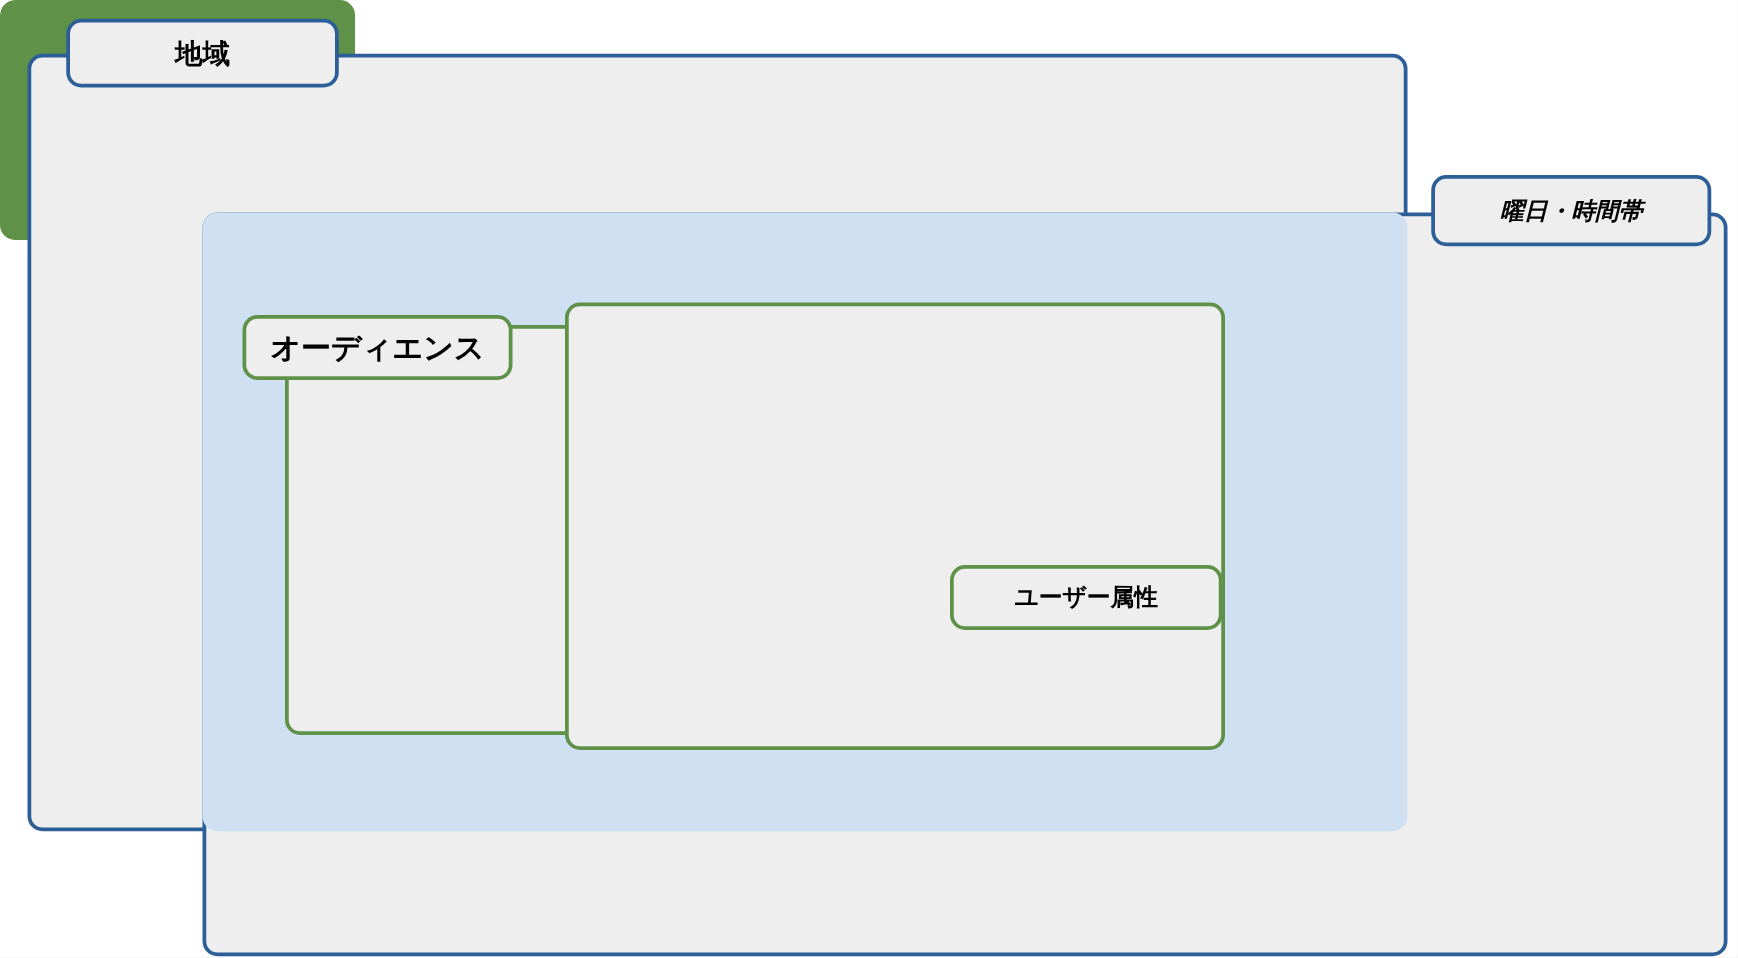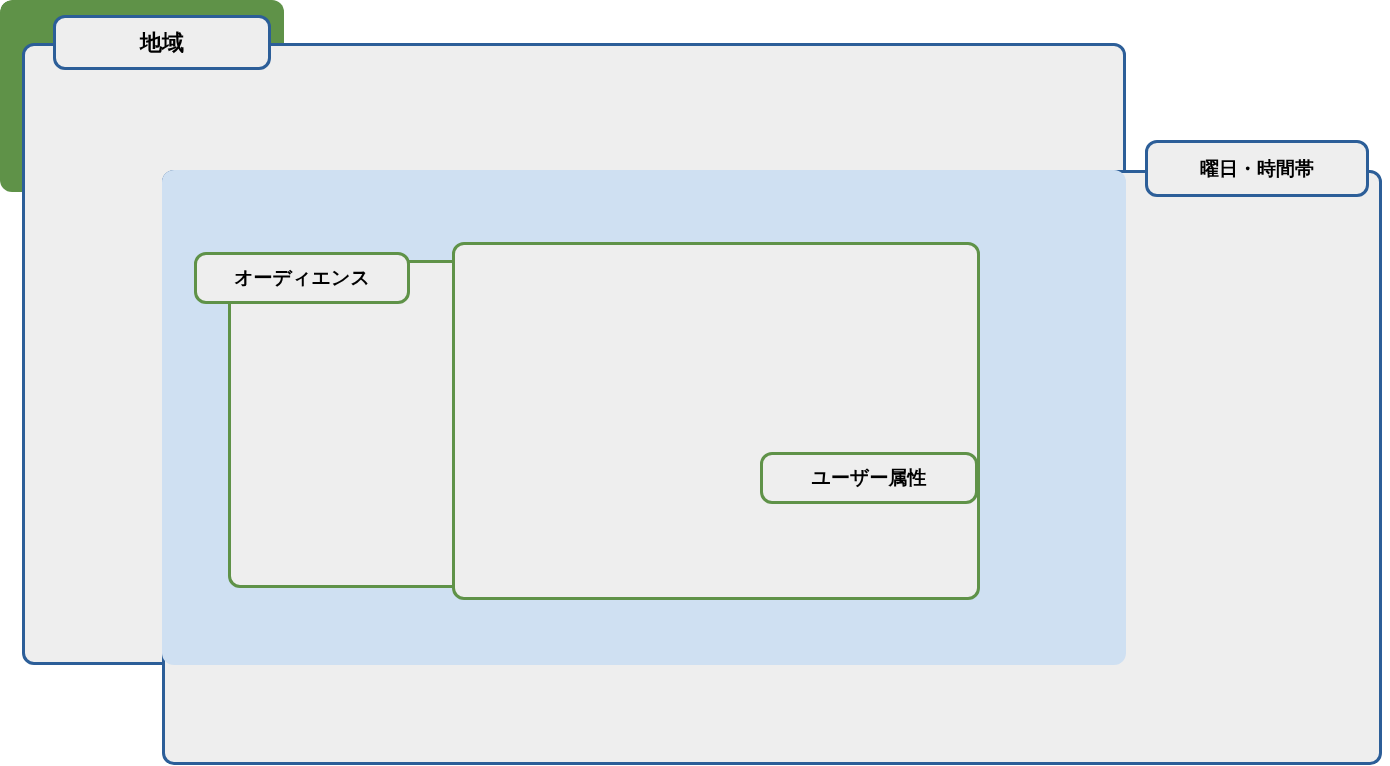--- a/index.html
+++ b/index.html
@@ -63,20 +63,21 @@
     .daytime-label {
       left: 1145px;
       top: 140px;
       width: 224px;
       height: 57px;
       border-color: #2c5e98;
       background: #eeeeee;
       font-size: 19px;
       color: #000000;
       z-index: 6;
+      font-style: italic;
     }
 
     
     .overlap-area {
       left: 162px;
       top: 170px;
       width: 964px;
       height: 495px;
       background: #cfe0f2;
       border: none;
@@ -93,21 +94,21 @@
       background: #eeeeee;
       z-index: 4;
     }
     .audience-label {
       left: 194px;
       top: 252px;
       width: 216px;
       height: 52px;
       border-color: #5f9248;
       background: #eeeeee;
-      font-size: 19px;
+      font-size: 24px;
       color: #000000;
       z-index: 10;
     }
 
     
     .user-attr-box {
       left: 452px;
       top: 242px;
       width: 528px;
       height: 358px;

